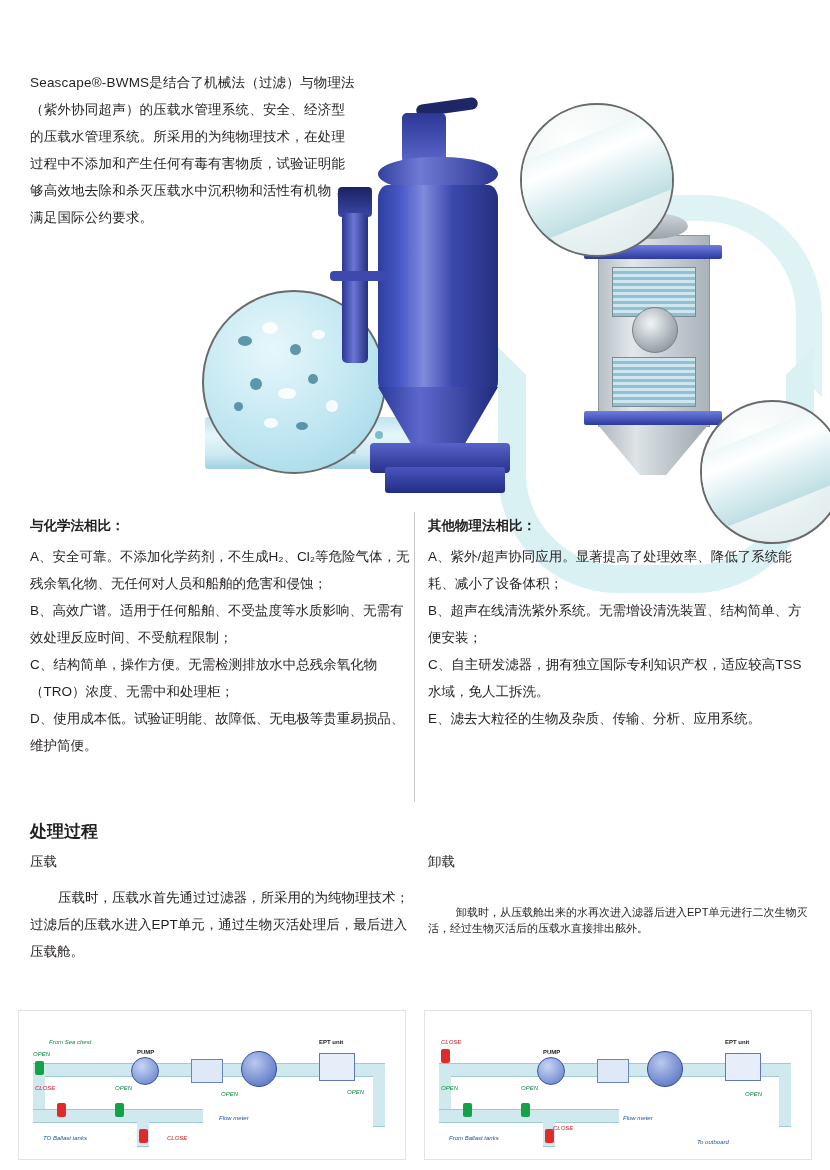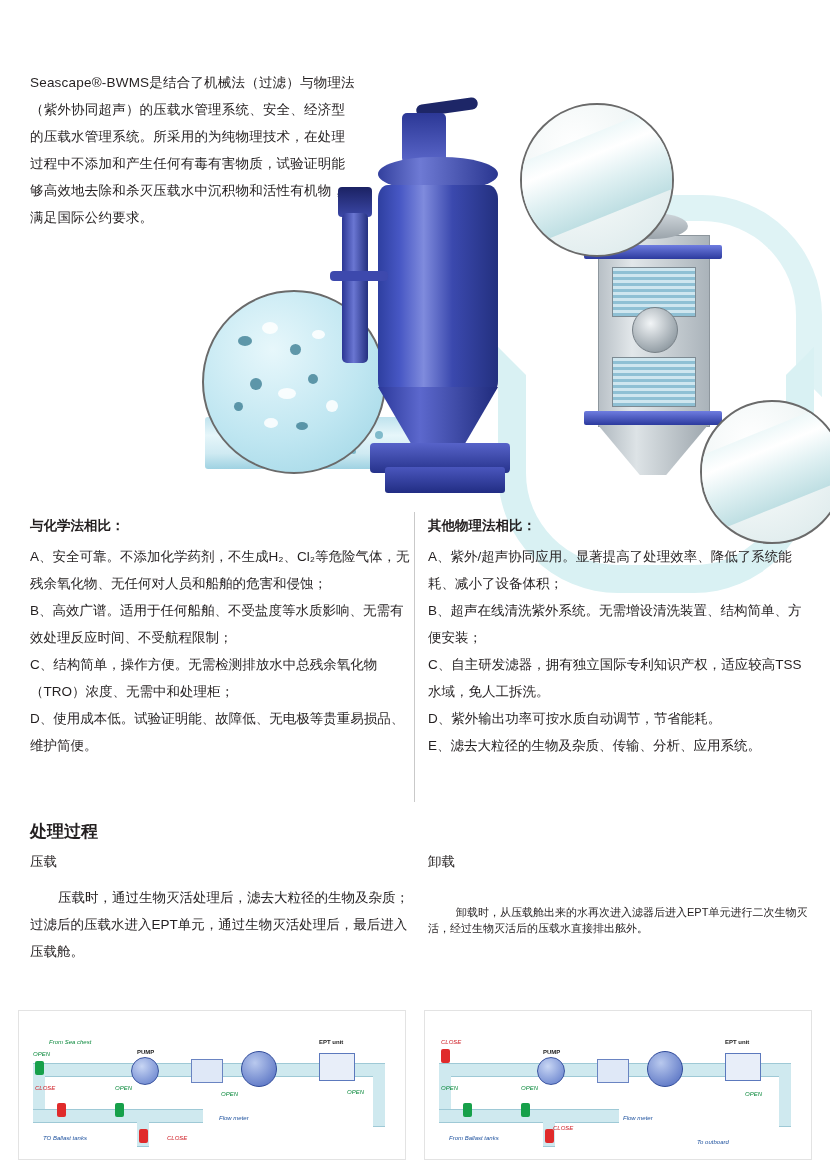--- a/index.html
+++ b/index.html
@@ -274,27 +274,26 @@
     <div class="item">B、高效广谱。适用于任何船舶、不受盐度等水质影响、无需有效处理反应时间、不受航程限制；</div>
     <div class="item">C、结构简单，操作方便。无需检测排放水中总残余氧化物（TRO）浓度、无需中和处理柜；</div>
     <div class="item">D、使用成本低。试验证明能、故障低、无电极等贵重易损品、维护简便。</div>
   </div>
 
   <div class="cmp cmp-right">
     <h3>其他物理法相比：</h3>
     <div class="item">A、紫外/超声协同应用。显著提高了处理效率、降低了系统能耗、减小了设备体积；</div>
     <div class="item">B、超声在线清洗紫外系统。无需增设清洗装置、结构简单、方便安装；</div>
     <div class="item">C、自主研发滤器，拥有独立国际专利知识产权，适应较高TSS水域，免人工拆洗。</div>
-    <div class="item">D、紫外输出功率可按水质自动调节，节省能耗。</div>
     <div class="item">E、滤去大粒径的生物及杂质、传输、分析、应用系统。</div>
   </div>
 
   <div class="sec-title">处理过程</div>
   <div class="sub-left">压载</div>
-  <div class="par-left">压载时，通过生物灭活处理后，滤去大粒径的生物及杂质；过滤后的压载水进入EPT单元，通过生物灭活处理后，最后进入压载舱。</div>
+  <div class="par-left">压载时，压载水首先通过过滤器，所采用的为纯物理技术；过滤后的压载水进入EPT单元，通过生物灭活处理后，最后进入压载舱。</div>
   <div class="sub-right">卸载</div>
   <div class="par-right">卸载时，从压载舱出来的水再次进入滤器后进入EPT单元进行二次生物灭活，经过生物灭活后的压载水直接排出舷外。</div>
 
   <div class="diag left">
     <div class="d-pipe" style="left:14px;top:52px;width:352px;height:12px;"></div>
     <div class="d-pipe" style="left:14px;top:52px;width:12px;height:58px;"></div>
     <div class="d-pipe" style="left:14px;top:98px;width:170px;height:12px;"></div>
     <div class="d-pipe" style="left:118px;top:98px;width:12px;height:36px;"></div>
     <div class="d-pipe" style="left:354px;top:52px;width:12px;height:62px;"></div>
 

